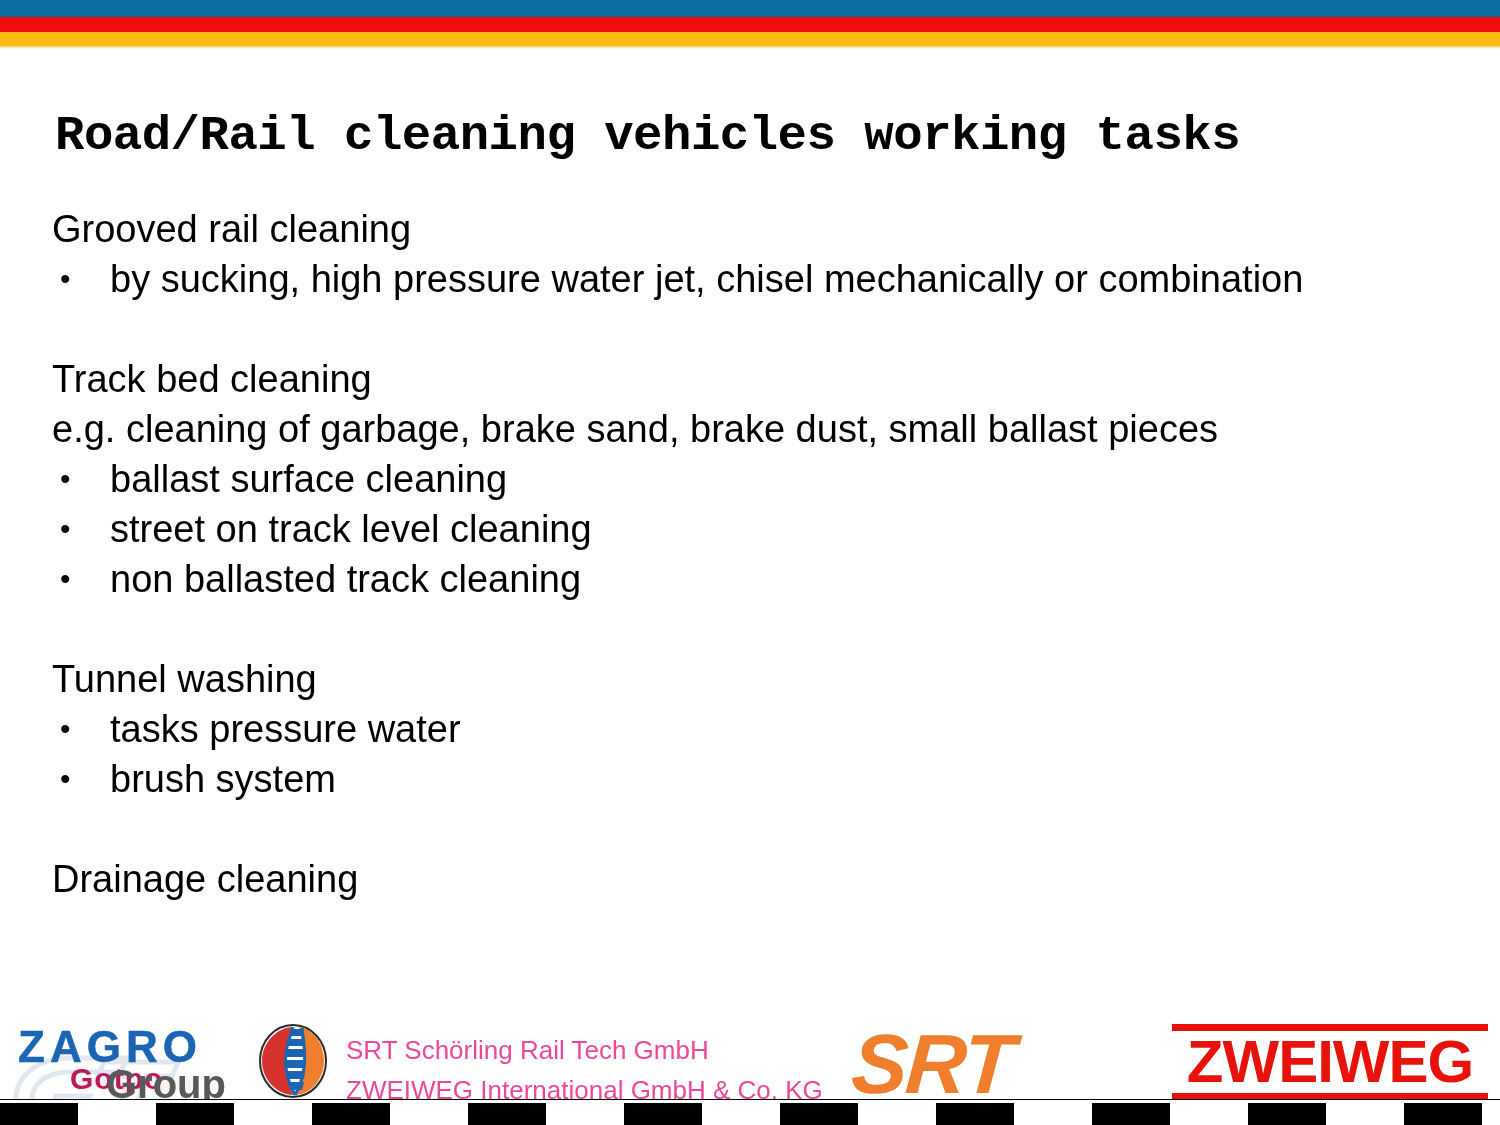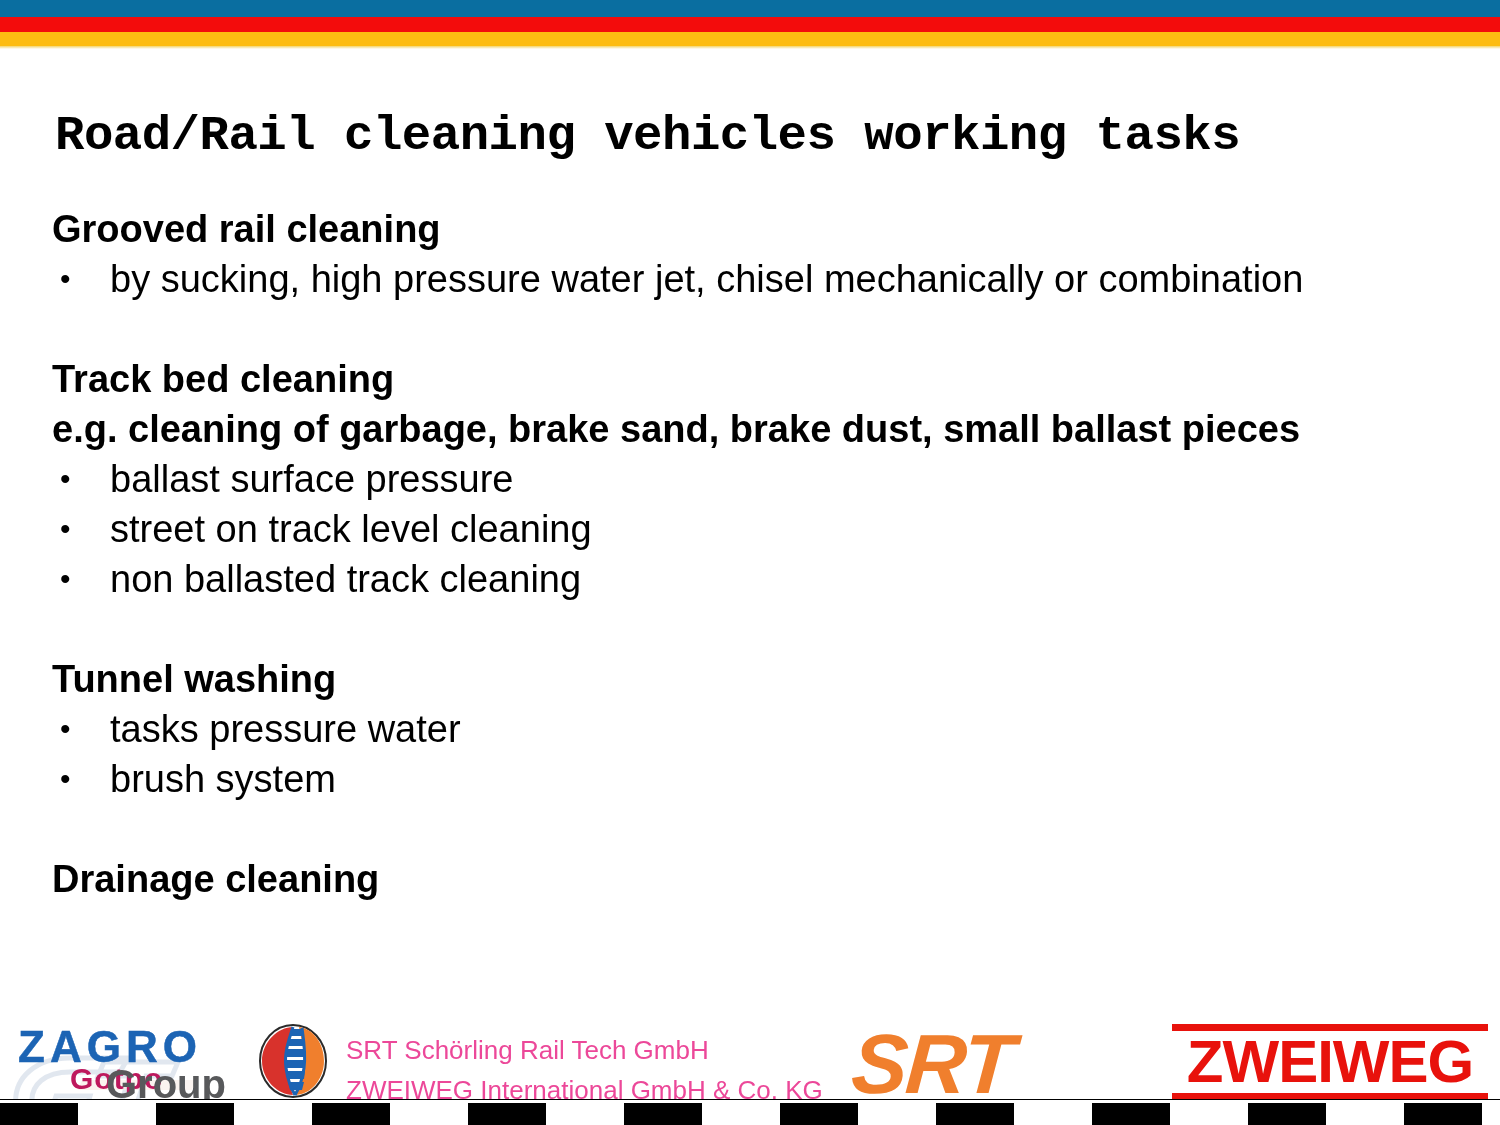--- a/index.html
+++ b/index.html
@@ -49,21 +49,20 @@
     position: absolute;
     left: 52px;
     top: 204px;
     width: 1410px;
   }
   .para {
     font-size: 38px;
     color: #000;
     line-height: 50px;
     white-space: nowrap;
-    font-weight: bold;
   }
   .bullet-row {
     display: flex;
     font-size: 38px;
     color: #000;
     line-height: 50px;
     white-space: nowrap;
   }
   .bullet-mark {
     width: 58px;
@@ -226,21 +225,21 @@
   </div>
 
   <div class="gap-sm"></div>
 
   <div class="para">Track bed cleaning</div>
 
   <div class="para">e.g. cleaning of garbage, brake sand, brake dust, small ballast pieces</div>
 
   <div class="bullet-row">
     <span class="bullet-mark">•</span>
-    <span>ballast surface pressure</span>
+    <span>ballast surface cleaning</span>
   </div>
   <div class="bullet-row">
     <span class="bullet-mark">•</span>
     <span>street on track level cleaning</span>
   </div>
   <div class="bullet-row">
     <span class="bullet-mark">•</span>
     <span>non ballasted track cleaning</span>
   </div>
 

